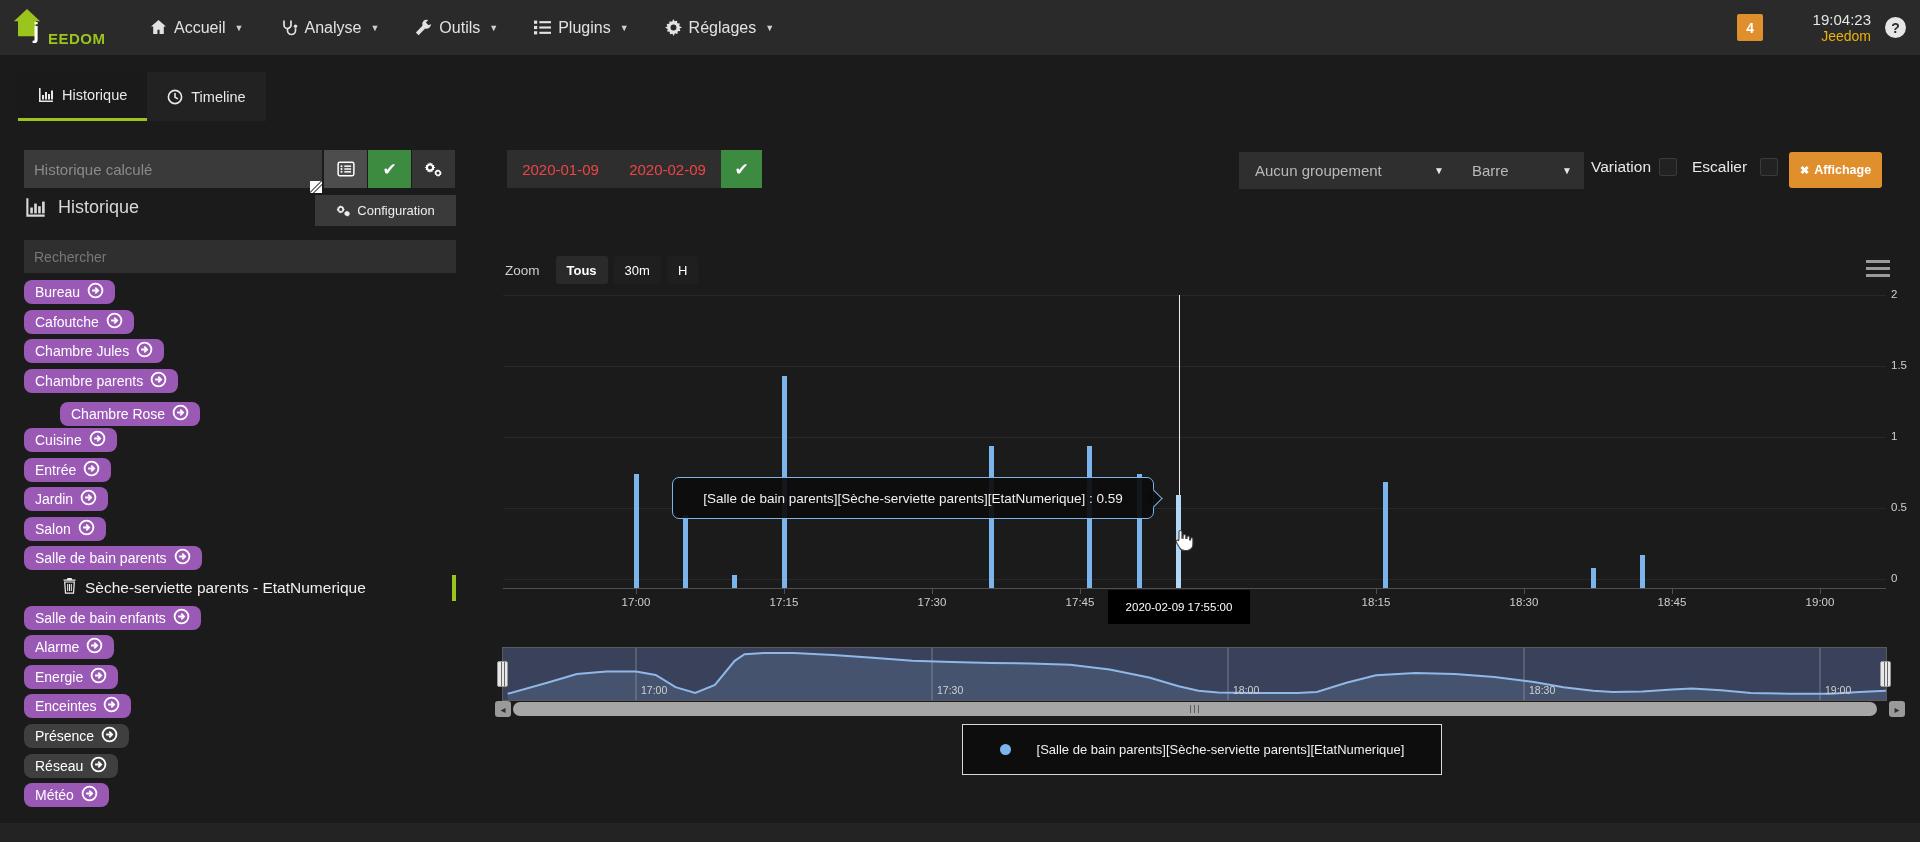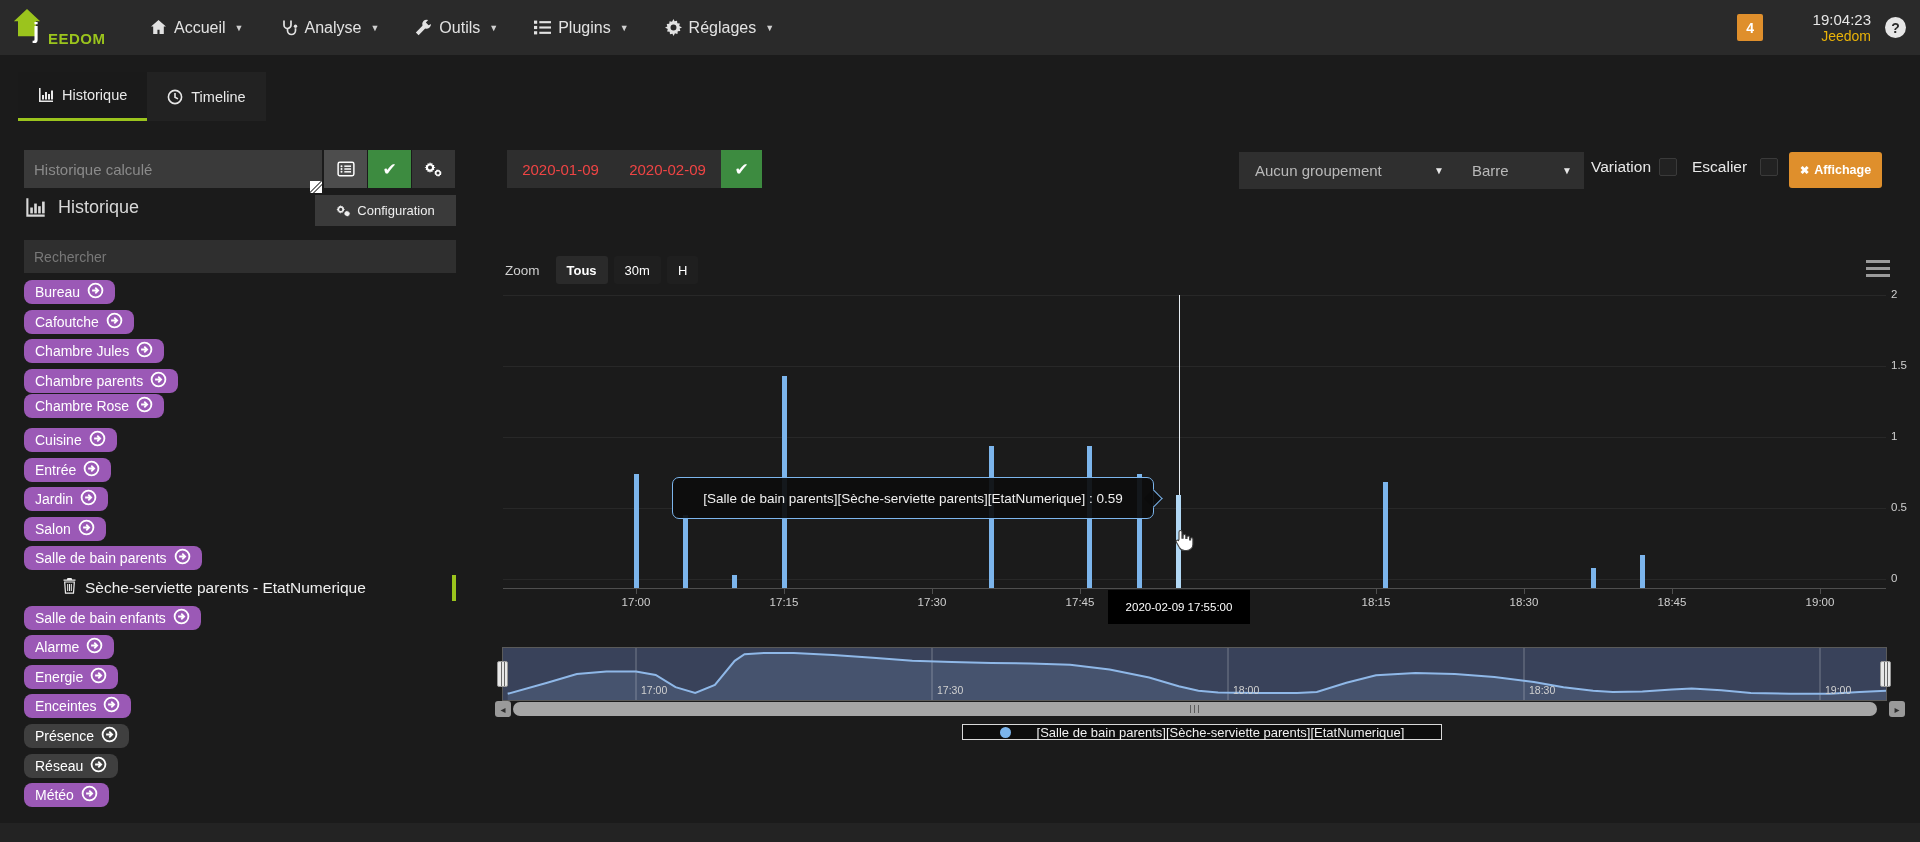--- a/index.html
+++ b/index.html
@@ -97,21 +97,21 @@
   #nav-handle-right { left:1880px; }
   #scrollbar { position:absolute; left:495px; top:701px; width:1410px; height:16px; }
   .scroll-btn { position:absolute; top:0; width:16px; height:16px; background:#9a9a9a; border-radius:3px; color:#2e2e2e; font-size:10px; display:flex; align-items:center; justify-content:center; cursor:pointer; }
   #scroll-left { left:0; }
   #scroll-right { left:1394px; }
   #scroll-thumb { position:absolute; left:18px; top:1px; width:1364px; height:14px; background:#a6a6a6; border-radius:7px; cursor:grab; }
   #scroll-grip { position:absolute; left:50%; top:3px; width:11px; height:8px; margin-left:-5px;
       background:repeating-linear-gradient(90deg,#5c5c5c 0 1px, transparent 1px 4px); }
 
   
-  #legend { position:absolute; left:962px; top:724px; width:480px; height:16px; background:#0d0d0d; border:1px solid #d9d9d9; display:flex; align-items:center; justify-content:center; gap:26px; cursor:pointer; }
+  #legend { position:absolute; left:962px; top:724px; width:480px; height:51px; background:#0d0d0d; border:1px solid #d9d9d9; display:flex; align-items:center; justify-content:center; gap:26px; cursor:pointer; }
   #legend-dot { width:11px; height:11px; border-radius:50%; background:#7cb5ec; }
   #legend-text { color:#f0f0f0; font-size:13px; }
   #footer { position:absolute; left:0; top:823px; width:1920px; height:19px; background:#232323; }
 
   svg.icon { display:block; }
 </style>
 </head>
 <body>
 
 <div id="app">
@@ -260,21 +260,21 @@
               <path d="M4.8 8h5.2M7.8 5.3L10.5 8 7.8 10.7" fill="none" stroke="#fff" stroke-width="1.7"></path>
             </svg></span>
         </div>
         <div class="tag purple" style="top: 247.8px;">
           <span>Chambre parents</span>
           <span><svg width="17" height="17" viewBox="0 0 16 16">
               <circle cx="8" cy="8" r="6.5" fill="none" stroke="#fff" stroke-width="1.7"></circle>
               <path d="M4.8 8h5.2M7.8 5.3L10.5 8 7.8 10.7" fill="none" stroke="#fff" stroke-width="1.7"></path>
             </svg></span>
         </div>
-        <div class="tag purple" style="top: 273px;">
+        <div class="tag purple" style="top: 281px; margin-left: 36px;">
           <span>Chambre Rose</span>
           <span><svg width="17" height="17" viewBox="0 0 16 16">
               <circle cx="8" cy="8" r="6.5" fill="none" stroke="#fff" stroke-width="1.7"></circle>
               <path d="M4.8 8h5.2M7.8 5.3L10.5 8 7.8 10.7" fill="none" stroke="#fff" stroke-width="1.7"></path>
             </svg></span>
         </div>
         <div class="tag purple" style="top: 307px;">
           <span>Cuisine</span>
           <span><svg width="17" height="17" viewBox="0 0 16 16">
               <circle cx="8" cy="8" r="6.5" fill="none" stroke="#fff" stroke-width="1.7"></circle>

